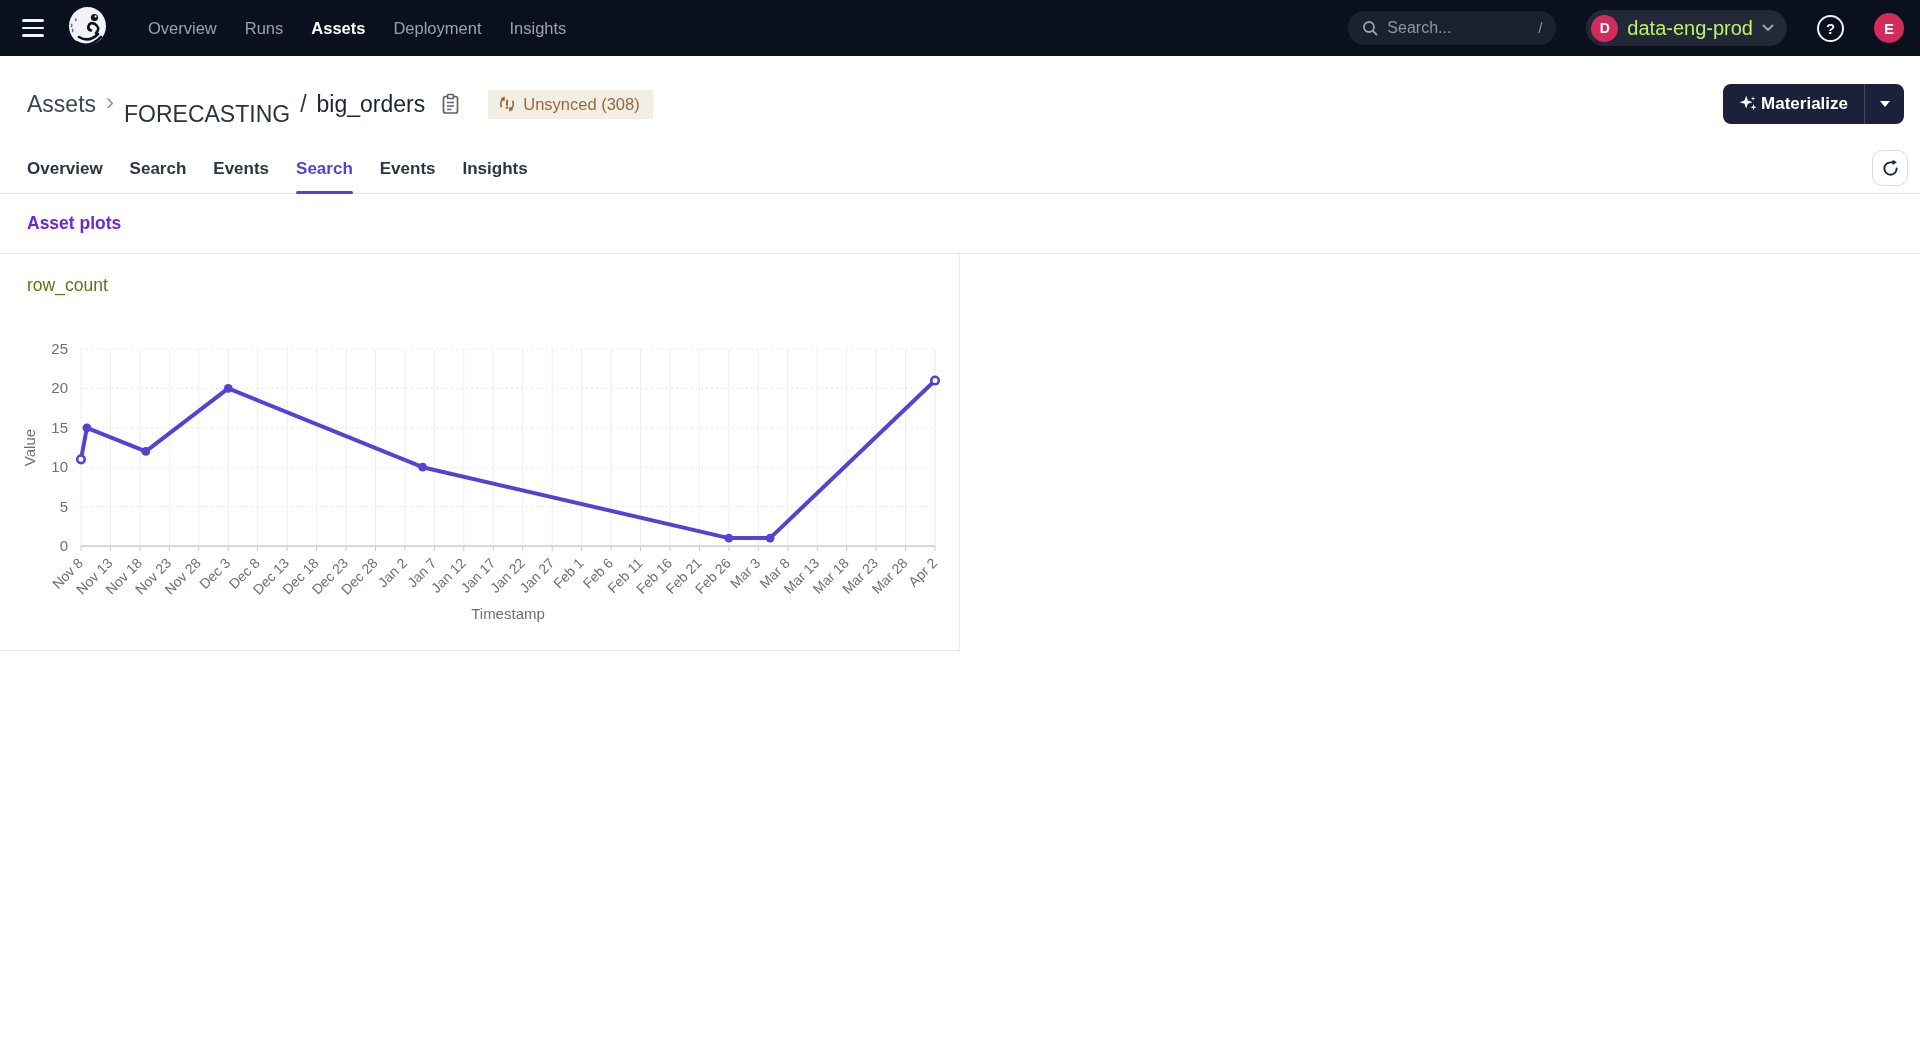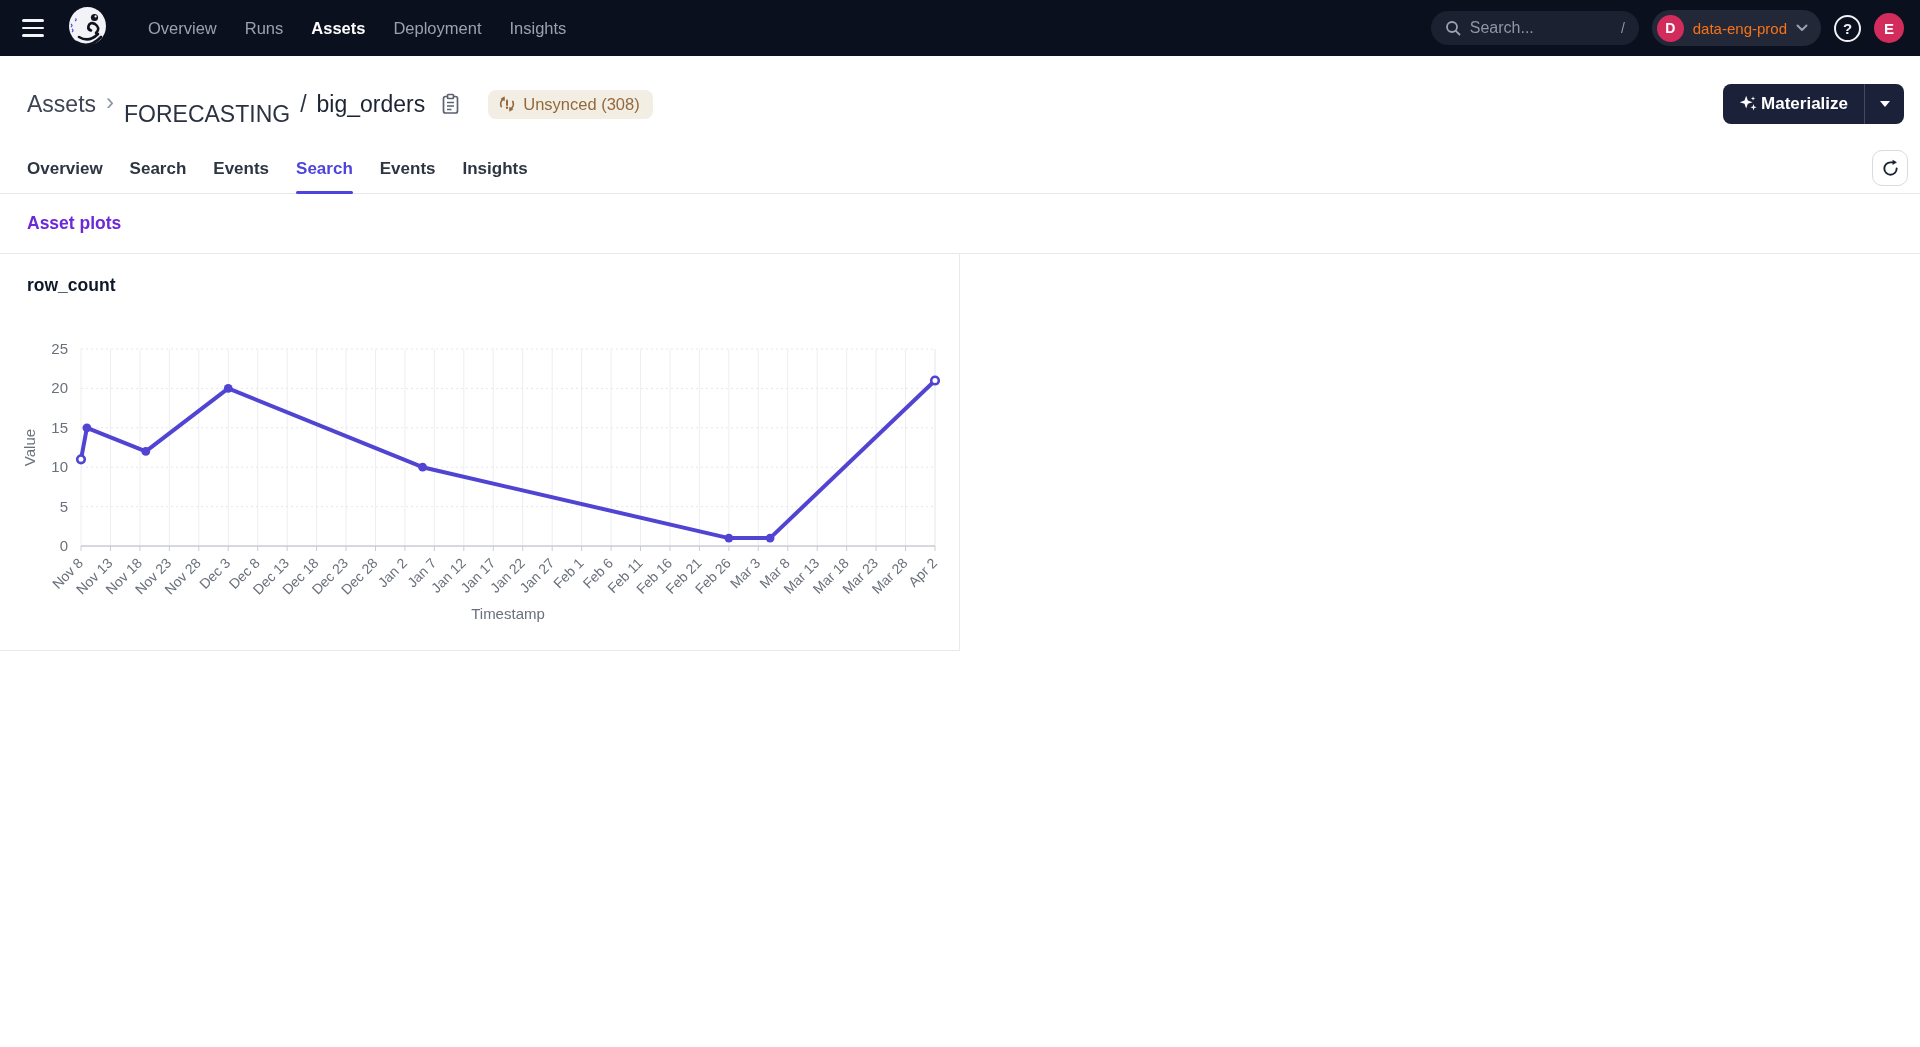--- a/index.html
+++ b/index.html
@@ -9,48 +9,48 @@
   
   .topnav { height:56px; background:var(--nav-bg,#0b101e); display:flex; align-items:center;
             padding:0 16px 0 18px; gap:14px; }
   .hamburger { width:34px; height:34px; display:flex; flex-direction:column; justify-content:center;
                gap:5px; cursor:pointer; padding:4px; }
   .hamburger span { display:block; width:22px; height:2.5px; background:#f4f5f8; border-radius:2px; }
   .logo { width:44px; height:44px; display:block; }
   .mainnav { display:flex; align-items:center; gap:28px; margin-left:24px; }
   .nav-link { color:#9ba1b0; font-size:16.5px; font-weight:500; text-decoration:none; cursor:pointer; }
   .nav-link.active { color:#ffffff; font-weight:700; }
-  .nav-right { margin-left:auto; display:flex; align-items:center; gap:13px; }
+  .nav-right { margin-left:auto; display:flex; align-items:center; gap:30px; }
   .search-pill { width:208px; height:34px; background:#1b2130; border-radius:17px; display:flex;
                  align-items:center; gap:9px; padding:0 14px; cursor:text; }
   .search-pill .ph { color:#8f96a6; font-size:16px; flex:1; }
   .search-pill .slash { color:#8f96a6; font-size:14px; }
   .deploy-pill { height:36px; background:#222838; border-radius:18px; display:flex; align-items:center;
                  gap:9px; padding:0 13px 0 5px; cursor:pointer; }
   .deploy-badge { width:27px; height:27px; border-radius:50%; background:var(--crimson,#d22c5c); color:#fff;
                   font-size:14px; font-weight:700; display:flex; align-items:center; justify-content:center; }
-  .deploy-label { color:#f97316; font-size:15px; font-weight:500; }
+  .deploy-label { color:#bef264; font-size:20px; font-weight:500; }
   .help-btn { width:27px; height:27px; border-radius:50%; border:2px solid #f0f1f5; color:#f0f1f5;
               font-size:15px; font-weight:700; display:flex; align-items:center; justify-content:center;
               cursor:pointer; }
   .avatar { width:30px; height:30px; border-radius:50%; background:var(--crimson,#d22c5c); color:#fff;
             font-size:15px; font-weight:700; display:flex; align-items:center; justify-content:center;
             cursor:pointer; }
 
   
   .page-head { display:flex; align-items:center; padding:24px 16px 16px 27px; }
   .crumbs { display:flex; align-items:center; gap:10px; font-size:23px; color:#3d4453; }
   .crumb-root { color:#3d4453; cursor:pointer; }
   .crumb-sep { color:#9097a4; font-size:24px; line-height:1; transform:translateY(-2px); }
   .crumb-group { color:#2a3140;margin-top:21px; }
   .crumb-slash { color:#2a3140; }
   .crumb-asset { color:#1c2333; font-weight:400; }
   .copy-btn { margin-left:6px; cursor:pointer; display:flex; align-items:center; }
   .badge { margin-left:18px; display:flex; align-items:center; gap:7px; background:var(--badge-bg,#f3eee3);
-           color:var(--badge-text,#93693c); font-size:16.5px; border-radius:8px; padding:5px 13px 5px 10px; }
+           color:var(--badge-text,#93693c); font-size:16.5px; border-radius:0; padding:5px 13px 5px 10px; }
   .mat-wrap { margin-left:auto; display:flex; }
   .mat-btn { background:#1a2138; color:#fff; border:none; height:40px; display:flex; align-items:center;
              gap:2px; padding:0 16px 0 14px; font-size:17px; font-weight:600; border-radius:8px 0 0 8px;
              cursor:pointer; font-family:inherit;text-align:center; }
   .mat-caret { background:#1a2138; border:none; border-left:1px solid #424a61; width:40px; height:40px;
                border-radius:0 8px 8px 0; display:flex; align-items:center; justify-content:center; cursor:pointer; }
   .caret-down { width:0; height:0; border-left:5.5px solid transparent; border-right:5.5px solid transparent;
                 border-top:6px solid #fff; }
 
   
@@ -62,21 +62,21 @@
                        background:var(--accent,#4f43dd); border-radius:2px; }
   .refresh-btn { position:absolute; right:12px; top:6px; width:36px; height:36px; border-radius:10px;
                  border:1px solid #d8dbe0; background:#fff; display:flex; align-items:center;
                  justify-content:center; cursor:pointer; }
 
   
   .section-head { padding:19px 27px; border-bottom:1px solid var(--border,#e7e9ec); }
   .section-title { font-size:17.5px; font-weight:700; color:#6d28d9; }
   .plots-card { width:960px; border-right:1px solid var(--border,#e7e9ec);
                 border-bottom:1px solid var(--border,#e7e9ec); padding-top:21px; }
-  .plot-title { font-size:17.5px; font-weight:700; color:#0f172a; padding:0 27px; margin-bottom:14px; }
+  .plot-title { font-size:17.5px; font-weight:400; color:#4d7c0f; padding:0 27px; margin-bottom:14px; }
   .chart-box { width:960px; height:340px; }
   svg text { font-family:"Liberation Sans", sans-serif; }
 </style>
 </head>
 <body>
 
 <header class="topnav">
   <div class="hamburger">
     <span></span>
       <span></span>

